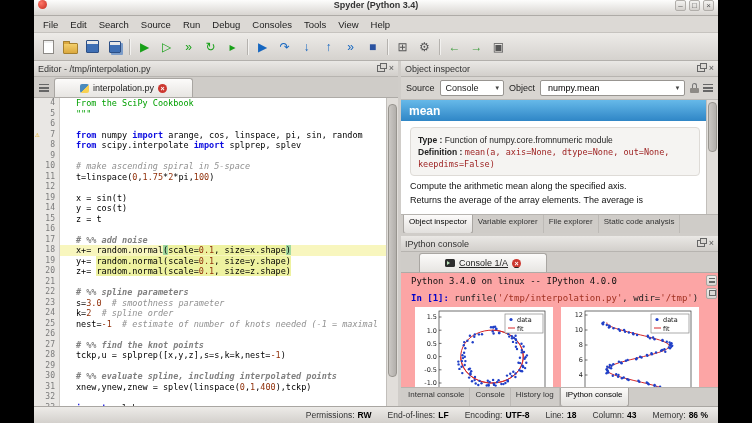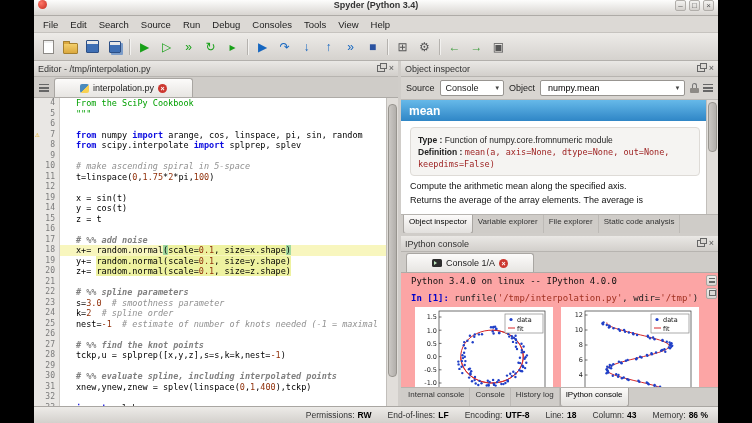--- a/index.html
+++ b/index.html
@@ -334,21 +334,21 @@
 
         <div class="console-pane">
           <div class="pane-header">
             <span>IPython console</span>
             <span class="pane-icons">
               <span class="ic-float"></span>
               <span class="hdr-close">×</span>
             </span>
           </div>
           <div class="tabbar-top">
-            <div class="file-tab" style="margin-left:3px;">
+            <div class="file-tab" style="margin-left:16px;text-decoration:underline;">
               <span class="ic-term"></span>
               <span>Console 1/A</span>
               <span class="tab-close">×</span>
             </div>
           </div>
           <div class="console-content">
             <div class="banner-line">Python 3.4.0 on linux -- IPython 4.0.0</div>
             <div><span class="prompt">In [1]:</span><span id="console-cmd"><span class="ck-t"> runfile(</span><span class="ck-s">'/tmp/interpolation.py'</span><span class="ck-t">, wdir=</span><span class="ck-s">'/tmp'</span><span class="ck-t">)</span></span></div>
             <div class="plots" id="plots">
                 <svg width="138" height="84">

